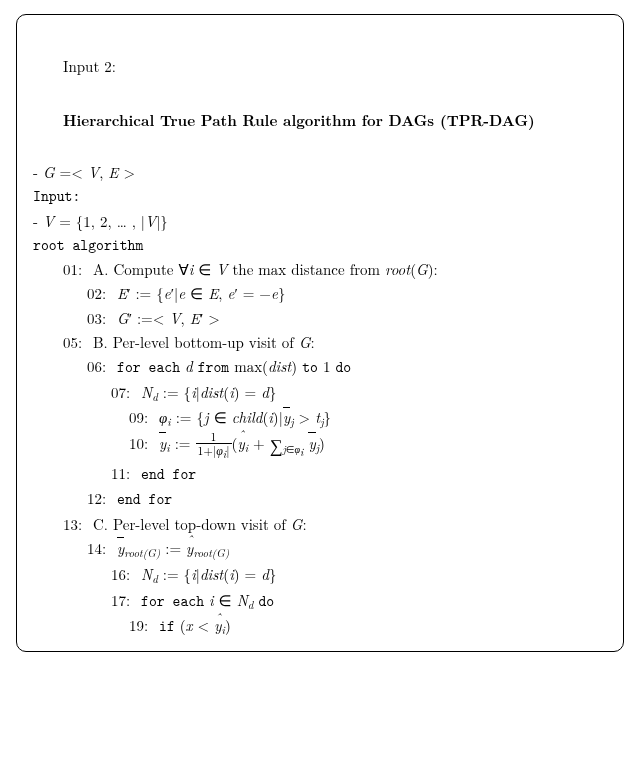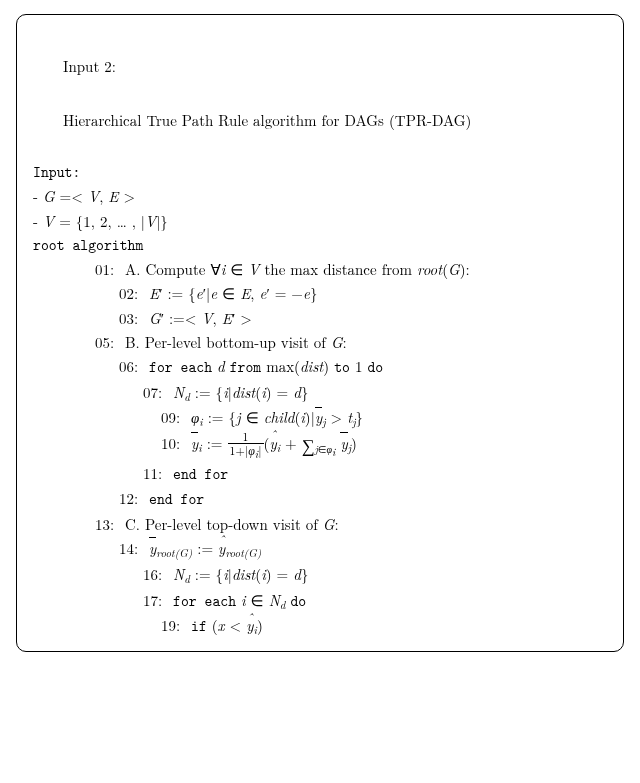--- a/index.html
+++ b/index.html
@@ -25,32 +25,31 @@
   }
   .line {
     white-space: pre;
     line-height: 1.62;
   }
   .tt {
     font-family: "Latin Modern Mono", "Courier New", monospace;
     font-size: 15px;
   }
   .it { font-style: italic; }
-  .bf { font-weight: 400; }
+  .bf { font-weight: 700; }
   .title-line {
     line-height: 1.8;
   }
   .i1 { padding-left: 30px; }
   .i2 { padding-left: 54px; }
   .i3 { padding-left: 78px; }
   .i4 { padding-left: 96px; }
   .num {
     display: inline-block;
     width: 30px;
-    margin-left: 32px;
   }
   .sub { font-size: 11px; vertical-align: -3px; }
   .hat {
     position: relative;
     display: inline-block;
   }
   .hat::before {
     content: "ˆ";
     position: absolute;
     left: 50%;
@@ -103,23 +102,23 @@
 
 <div class="page">
   <div class="frame">
 
     <div class="line title-line">
       <span>Input 2:</span>
       <span> </span>
       <span class="bf">Hierarchical True Path Rule algorithm for DAGs (TPR-DAG)</span>
     </div>
 
+    <div class="line">- <span class="it">G</span> =&lt; <span class="it">V</span>, <span class="it">E</span> &gt;</div>
+
     <div class="line tt">Input:</div>
-
-    <div class="line">- <span class="it">G</span> =&lt; <span class="it">V</span>, <span class="it">E</span> &gt;</div>
 
     <div class="line">- <span class="it">V</span> = {1, 2, … , |<span class="it">V</span>|}</div>
 
 
 
     <div class="line tt">root algorithm</div>
 
     <div class="line i1"><span class="num">01:</span>A. Compute ∀<span class="it">i</span> ∈ <span class="it">V</span> the max distance from <span class="it">root</span>(<span class="it">G</span>):</div>
     <div class="line i2"><span class="num">02:</span><span class="it">E</span>′ := {<span class="it">e</span>′|<span class="it">e</span> ∈ <span class="it">E</span>, <span class="it">e</span>′ = −<span class="it">e</span>}</div>
     <div class="line i2"><span class="num">03:</span><span class="it">G</span>′ :=&lt; <span class="it">V</span>, <span class="it">E</span>′ &gt;</div>

